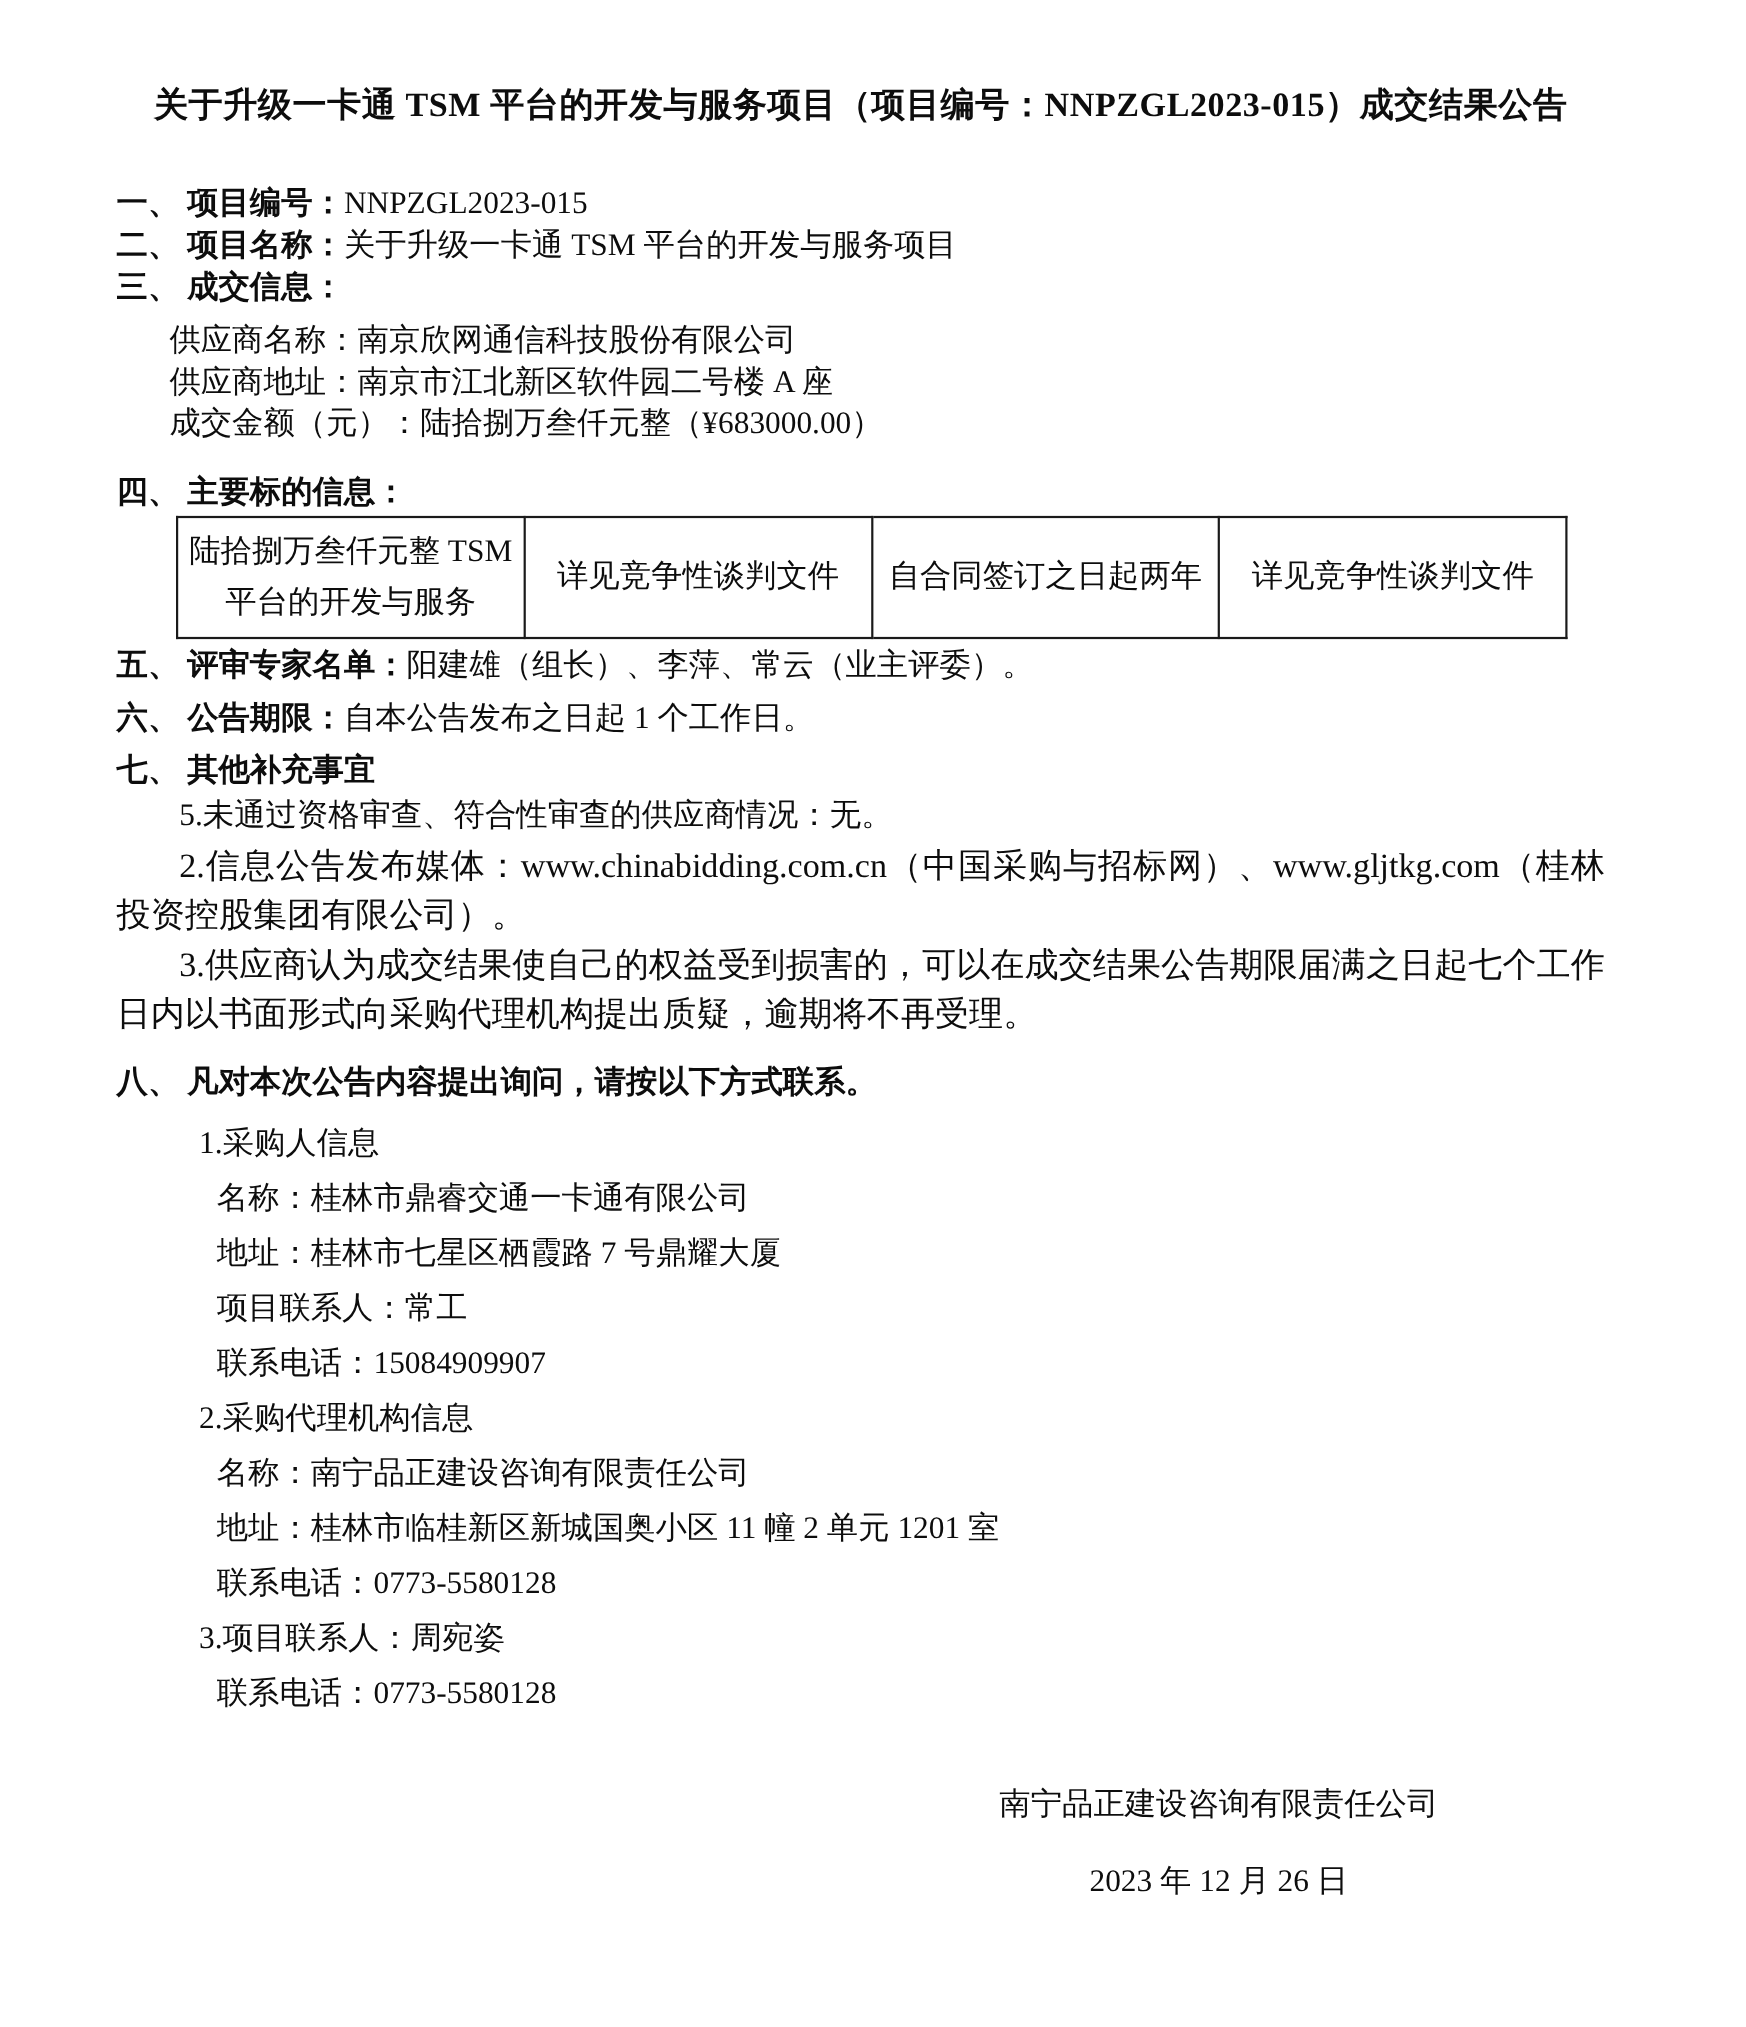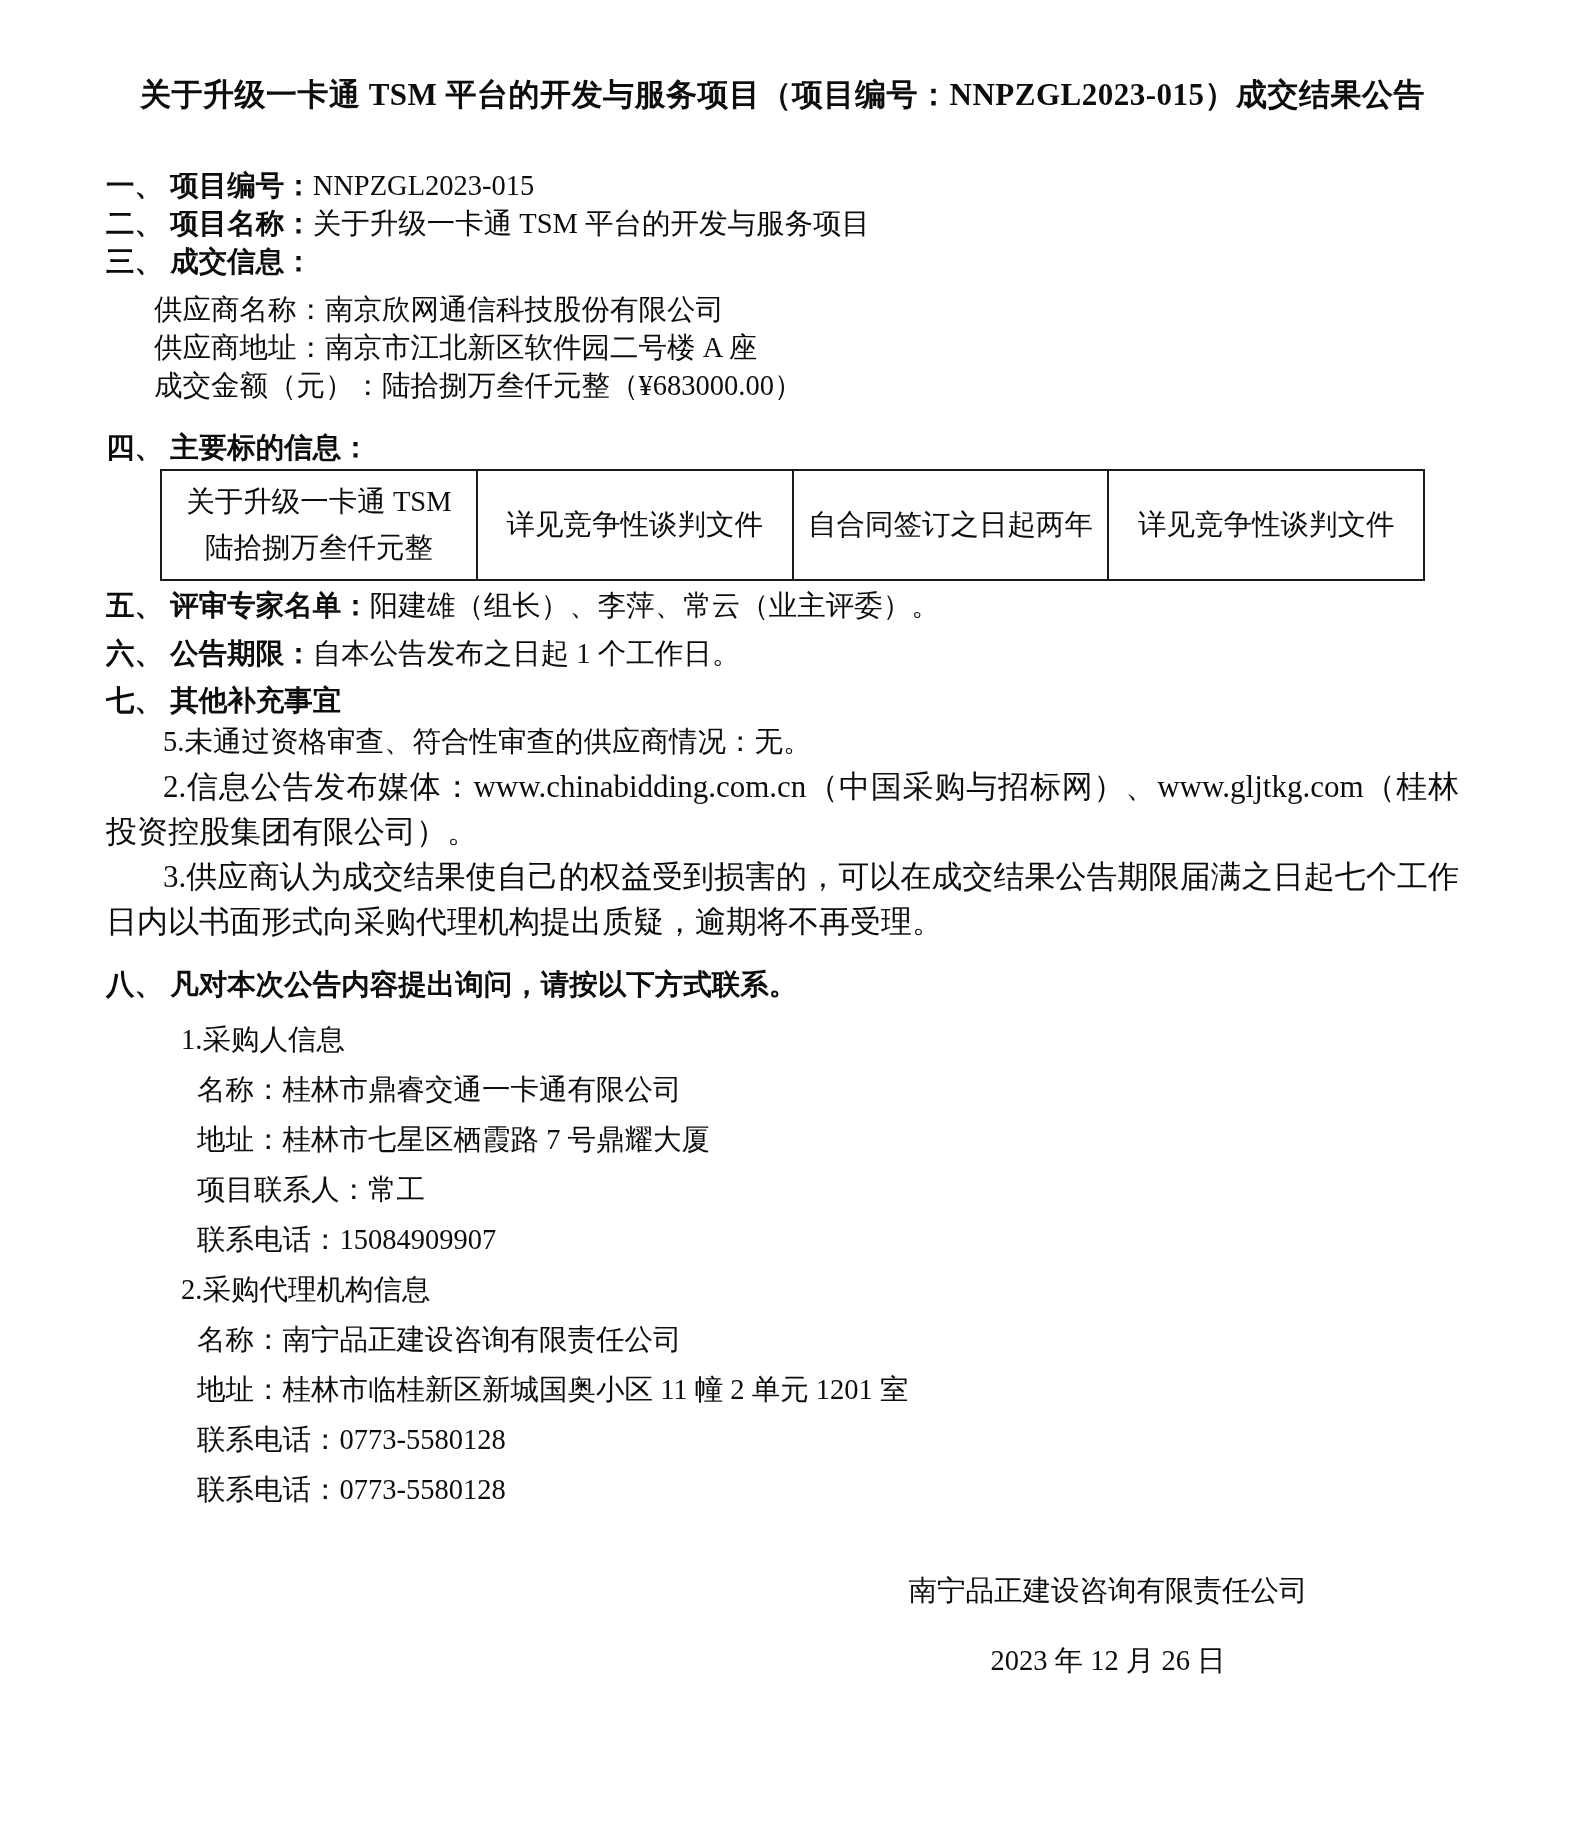--- a/index.html
+++ b/index.html
@@ -125,21 +125,21 @@
 
   <p class="sub mt10">供应商名称：南京欣网通信科技股份有限公司</p>
   <p class="sub">供应商地址：南京市江北新区软件园二号楼 A 座</p>
   <p class="sub">成交金额（元）：陆拾捌万叁仟元整（¥683000.00）</p>
 
   <p class="sec mt7"><span class="b">四、 主要标的信息：</span></p>
 
   <table class="subject-table">
     <tbody>
     <tr class="data">
-      <td>关于升级一卡通 TSM 陆拾捌万叁仟元整</td>
+      <td>陆拾捌万叁仟元整 TSM 平台的开发与服务</td>
       <td>详见竞争性谈判文件</td>
       <td>自合同签订之日起两年</td>
       <td>详见竞争性谈判文件</td>
     </tr>
   </tbody>
     </table>
 
   <p class="sec mt6"><span class="b">五、 评审专家名单：</span><span>阳建雄（组长）、李萍、常云（业主评委）。</span></p>
 
   <p class="sec mt10"><span class="b">六、 公告期限：</span><span>自本公告发布之日起 1 个工作日。</span></p>
@@ -155,20 +155,21 @@
   <div class="contacts">
     <p class="c-head">1.采购人信息</p>
     <p class="c-line">名称：桂林市鼎睿交通一卡通有限公司</p>
     <p class="c-line">地址：桂林市七星区栖霞路 7 号鼎耀大厦</p>
     <p class="c-line">项目联系人：常工</p>
     <p class="c-line">联系电话：15084909907</p>
     <p class="c-head">2.采购代理机构信息</p>
     <p class="c-line">名称：南宁品正建设咨询有限责任公司</p>
     <p class="c-line">地址：桂林市临桂新区新城国奥小区 11 幢 2 单元 1201 室</p>
     <p class="c-line">联系电话：0773-5580128</p>
+    <p class="c-head">3.项目联系人：周宛姿</p>
     <p class="c-line">联系电话：0773-5580128</p>
   </div>
 
   <div class="signature">
     <p class="sig-company">南宁品正建设咨询有限责任公司</p>
     <p class="sig-date">2023 年 12 月 26 日</p>
   </div>
 
 </div>
 

